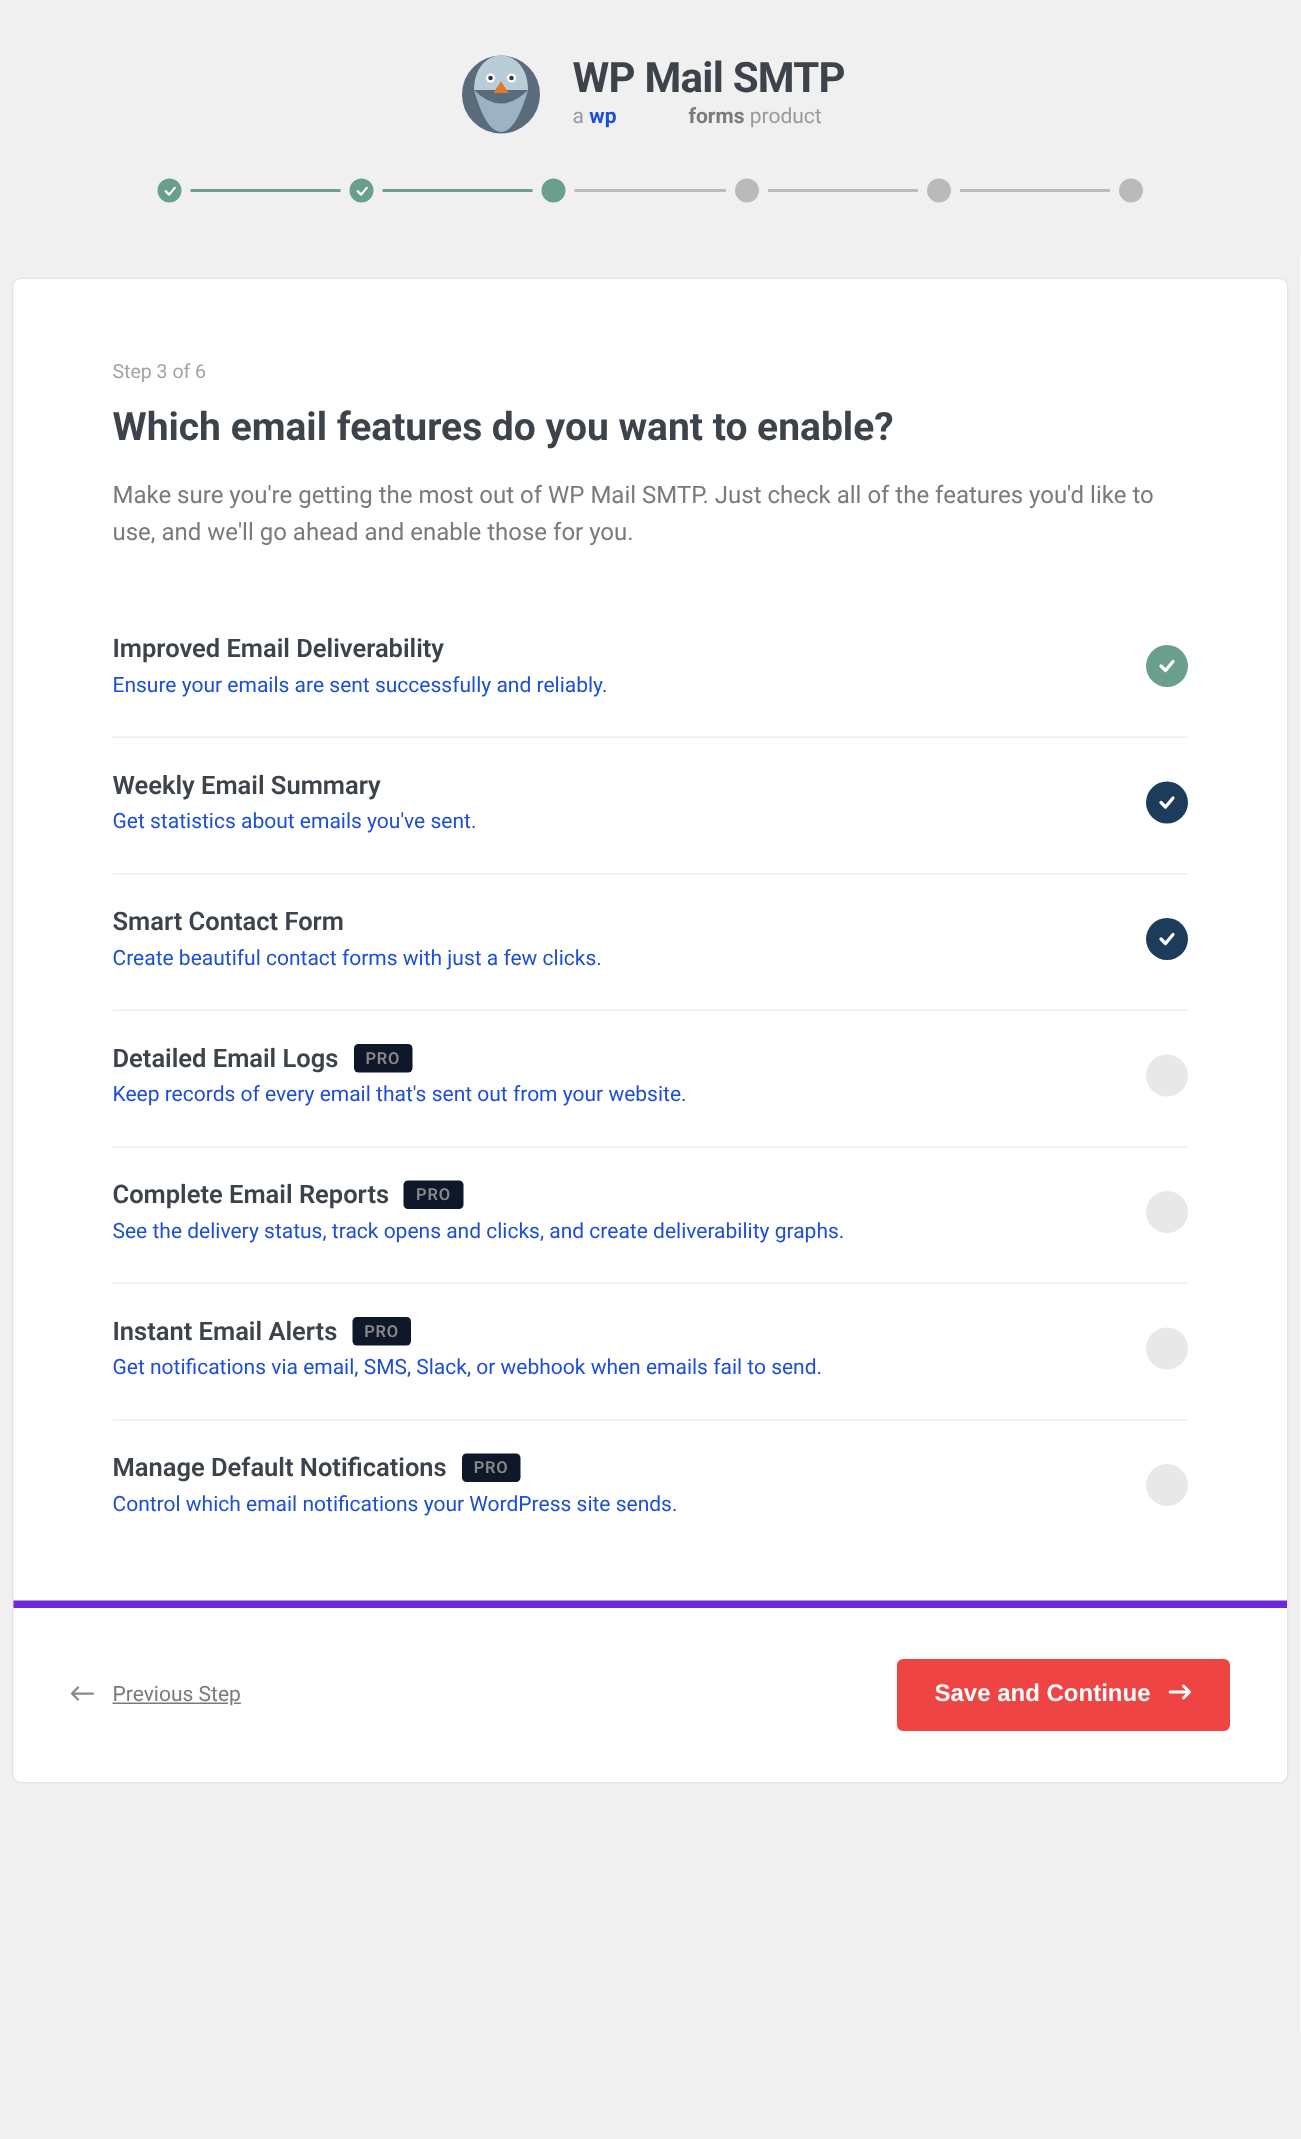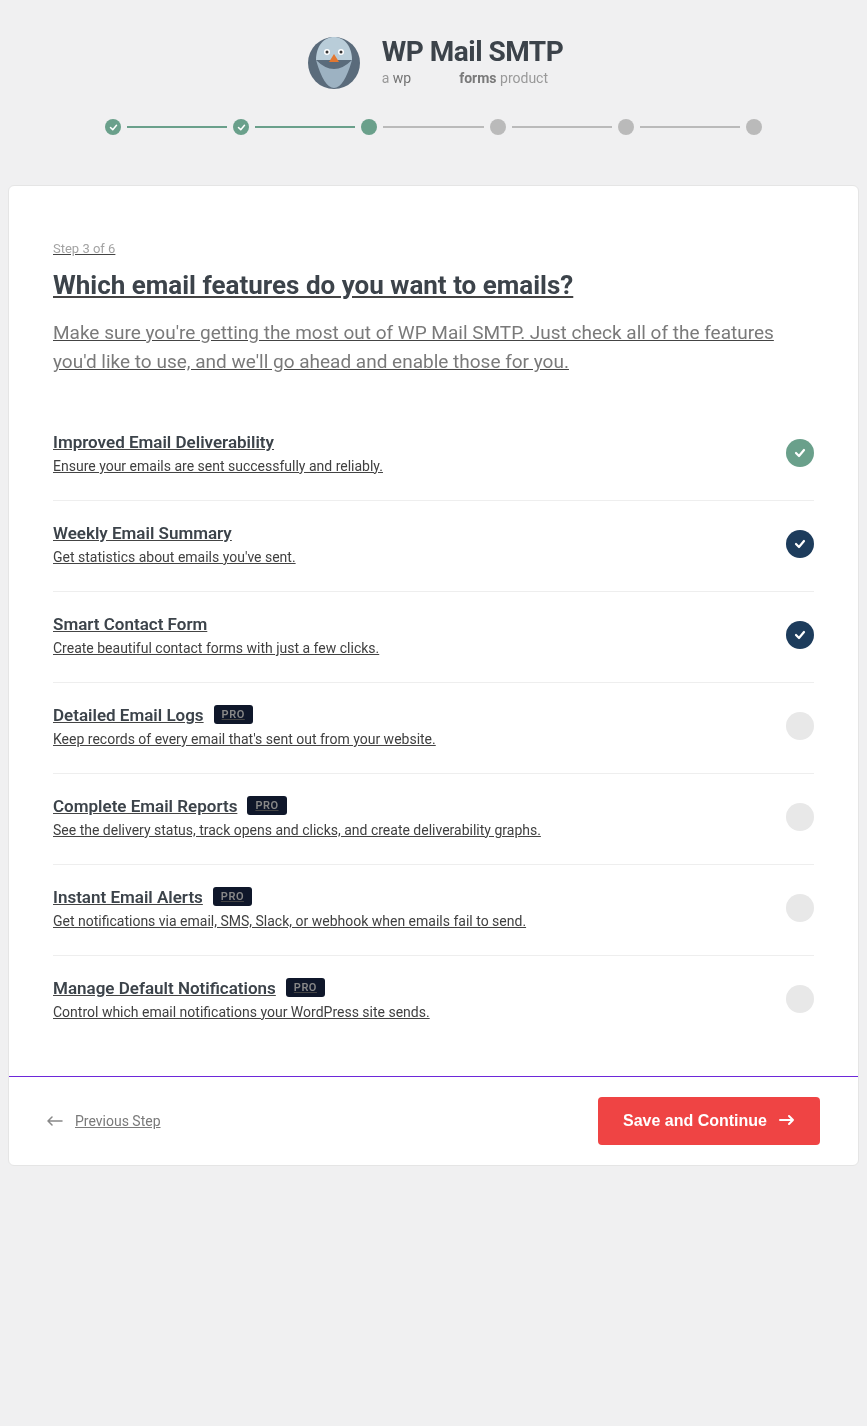--- a/index.html
+++ b/index.html
@@ -34,22 +34,22 @@
       color: #3c434a;
       letter-spacing: -0.5px;
       text-align: right;
     }
     .logo-subtitle {
       font-size: 14px;
       color: #999;
       margin-top: 2px;
     }
     .logo-subtitle .wp {
-      color: #737373;
-      font-weight: 400;
+      color: #1d4ed8;
+      font-weight: 700;
       text-align: right;
     }
     .logo-subtitle .forms {
       color: #7a7a7a;
       font-weight: 700;
       margin-left: 48px;
     }
     
     
     .stepper {
@@ -89,36 +89,35 @@
     }
     
     
     .card {
       background: #fff;
       border: 1px solid #e5e5e5;
       border-radius: 6px;
       margin: 0 8px 8px;
     }
     .card-body {
-      padding: 55px 44px 30px;
-      text-decoration: underline;
+      padding: 55px 66px 30px;
     }
     .step-label {
       font-size: 13px;
       color: #a3a3a3;
       margin-bottom: 14px;
     }
     .heading {
       font-size: 26px;
       font-weight: 700;
       color: #3c434a;
       margin-bottom: 18px;
     }
     .subheading {
-      font-size: 19px;
+      font-size: 16px;
       color: #7a7a7a;
       line-height: 1.55;
       margin-bottom: 55px;
     }
     
     
     .feature {
       display: flex;
       align-items: center;
       justify-content: space-between;
@@ -147,40 +146,40 @@
       background: #0f172a;
       color: #888;
       font-size: 11px;
       font-weight: 600;
       padding: 3px 8px;
       border-radius: 3px;
       letter-spacing: 0.5px;
     }
     .feature-desc {
       font-size: 14px;
-      color: #404040;
+      color: #1d4ed8;
     }
     .toggle {
       width: 28px;
       height: 28px;
       border-radius: 50%;
       display: flex;
       align-items: center;
       justify-content: center;
       flex-shrink: 0;
     }
     .toggle.on-locked { background: #6aa08b; }
     .toggle.on { background: #1d3c5c; }
     .toggle.off { background: #e8e8e8; }
     .toggle svg { width: 14px; height: 14px; }
     
     
     .card-footer {
-      border-top: 1px solid #6d28d9;
-      padding: 20px 38px;
+      border-top: 5px solid #6d28d9;
+      padding: 34px 38px;
       display: flex;
       align-items: center;
       justify-content: space-between;
     }
     .prev-link {
       display: flex;
       align-items: center;
       gap: 12px;
       color: #7a7a7a;
       font-size: 14px;
@@ -247,21 +246,21 @@
     <div class="step-dot"></div>
     <div class="step-line"></div>
     <div class="step-dot"></div>
     <div class="step-line"></div>
     <div class="step-dot"></div>
   </div>
 
 <div class="card">
   <div class="card-body">
     <div class="step-label">Step 3 of 6</div>
-    <h1 class="heading">Which email features do you want to emails?</h1>
+    <h1 class="heading">Which email features do you want to enable?</h1>
     <p class="subheading">Make sure you're getting the most out of WP Mail SMTP. Just check all of the features you'd like to use, and we'll go ahead and enable those for you.</p>
     <div id="features">
         <div class="feature">
           <div class="feature-text">
             <div class="feature-title">
               <span>Improved Email Deliverability</span>
             </div>
             <div class="feature-desc">Ensure your emails are sent successfully and reliably.</div>
           </div>
           <div class="toggle on-locked">

